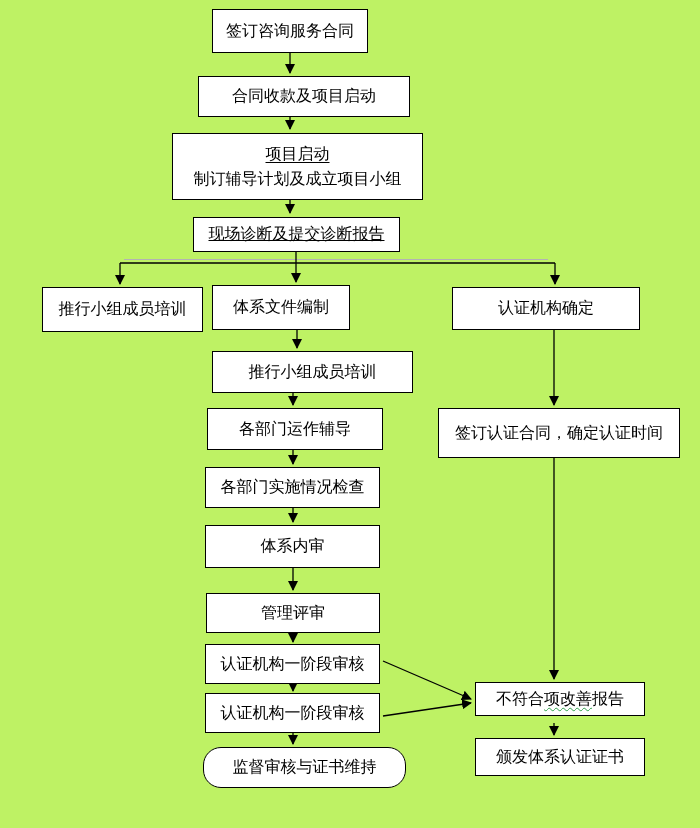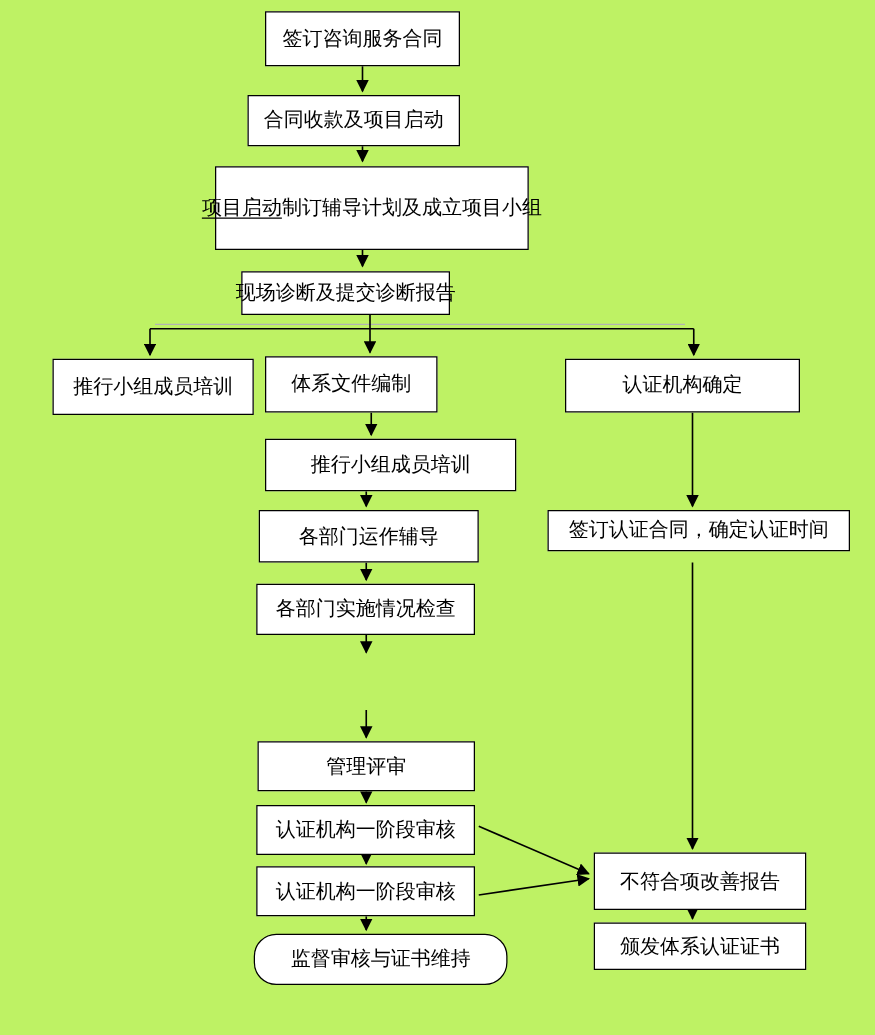--- a/index.html
+++ b/index.html
@@ -30,27 +30,29 @@
     color: #000000;
     display: flex;
     align-items: center;
     justify-content: center;
     text-align: center;
     font-size: 16px;
     line-height: 1.4;
     white-space: nowrap;
   }
   .flow-box.two-line {
+    flex-direction: column;
     line-height: 1.55;
   }
   .u-line {
     text-decoration: underline;
     text-underline-offset: 3px;
   }
   .squiggle {
+    text-decoration: underline;
     text-decoration-style: wavy;
     text-decoration-color: #2fa14b;
     text-decoration-thickness: 1px;
     text-underline-offset: 3px;
   }
 </style>
 </head>
 <body>
 
 <div class="canvas">
@@ -88,30 +90,30 @@
 
       <line x1="383" y1="661" x2="471" y2="699" marker-end="url(#ah)"></line>
       <line x1="383" y1="716" x2="471" y2="703" marker-end="url(#ah)"></line>
     </g>
   </svg>
 
   <div class="flow-box" style="left:212px; top:9px; width:156px; height:44px;">
     <span>签订咨询服务合同</span>
   </div>
 
-  <div class="flow-box" style="left:198px; top:76px; width:170px; height:41px;">
+  <div class="flow-box" style="left:198px; top:76px; width:212px; height:41px;">
     <span>合同收款及项目启动</span>
   </div>
 
   <div class="flow-box two-line" style="left:172px; top:133px; width:251px; height:67px;">
     <span class="u-line">项目启动</span>
     <span>制订辅导计划及成立项目小组</span>
   </div>
 
-  <div class="flow-box" style="left:193px; top:217px; width:167px; height:35px;">
+  <div class="flow-box" style="left:193px; top:217px; width:207px; height:35px;text-decoration:underline;">
     <span>现场诊断及提交诊断报告</span>
   </div>
 
   <div class="flow-box" style="left:42px; top:287px; width:161px; height:45px;">
     <span>推行小组成员培训</span>
   </div>
 
   <div class="flow-box" style="left:212px; top:285px; width:138px; height:45px;">
     <span>体系文件编制</span>
   </div>
@@ -121,46 +123,49 @@
   </div>
 
   <div class="flow-box" style="left:212px; top:351px; width:201px; height:42px;">
     <span>推行小组成员培训</span>
   </div>
 
   <div class="flow-box" style="left:207px; top:408px; width:176px; height:42px;">
     <span>各部门运作辅导</span>
   </div>
 
-  <div class="flow-box" style="left:438px; top:408px; width:242px; height:33px;">
+  <div class="flow-box" style="left:438px; top:408px; width:242px; height:50px;">
     <span>签订认证合同，确定认证时间</span>
   </div>
 
   <div class="flow-box" style="left:205px; top:467px; width:175px; height:41px;justify-content:center;">
     <span>各部门实施情况检查</span>
   </div>
 
+  <div class="flow-box" style="left:205px; top:525px; width:175px; height:43px;">
+    <span>体系内审</span>
+  </div>
 
   <div class="flow-box" style="left:206px; top:593px; width:174px; height:40px;">
     <span>管理评审</span>
   </div>
 
   <div class="flow-box" style="left:205px; top:644px; width:175px; height:40px;">
     <span>认证机构一阶段审核</span>
   </div>
 
   <div class="flow-box" style="left:205px; top:693px; width:175px; height:40px;">
     <span>认证机构一阶段审核</span>
   </div>
 
   <div class="flow-box" style="left:203px; top:747px; width:203px; height:41px;border-radius:18px;">
     <span>监督审核与证书维持</span>
   </div>
 
-  <div class="flow-box" style="left:475px; top:682px; width:170px; height:46px;">
+  <div class="flow-box" style="left:475px; top:682px; width:170px; height:34px;">
     <span>不符合</span>
       <span class="squiggle">项改善</span>
       <span>报告</span>
   </div>
 
   <div class="flow-box" style="left:475px; top:738px; width:170px; height:38px;">
     <span>颁发体系认证证书</span>
   </div>
 
 </div>

